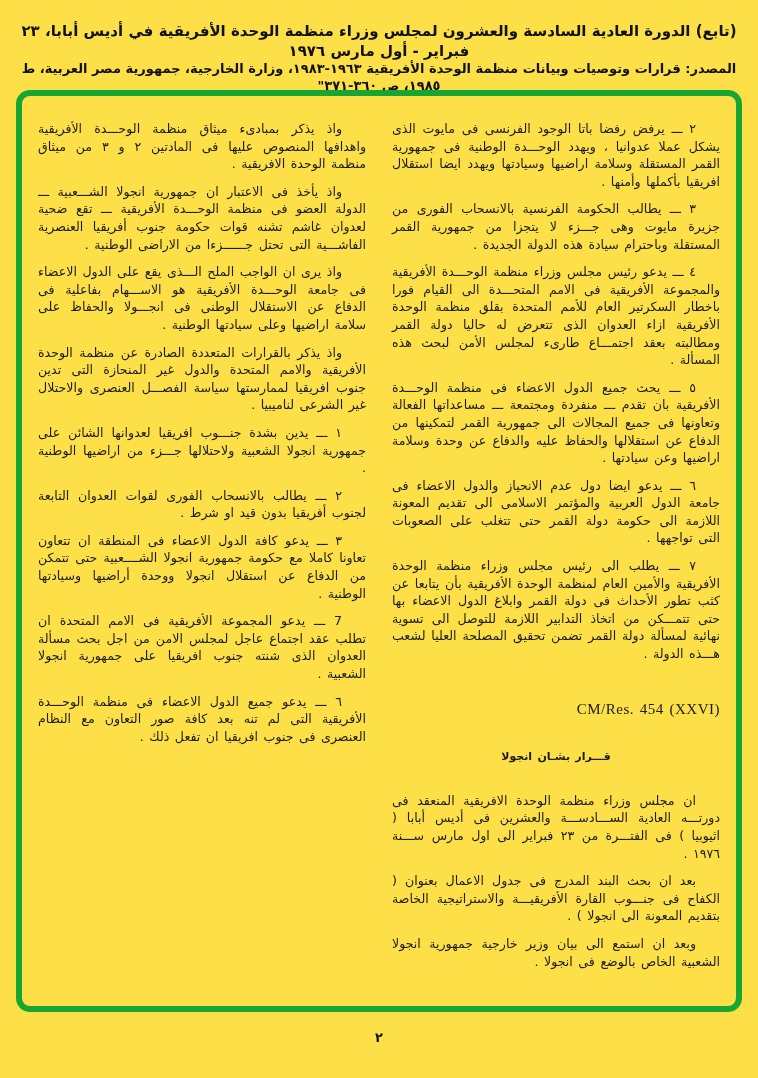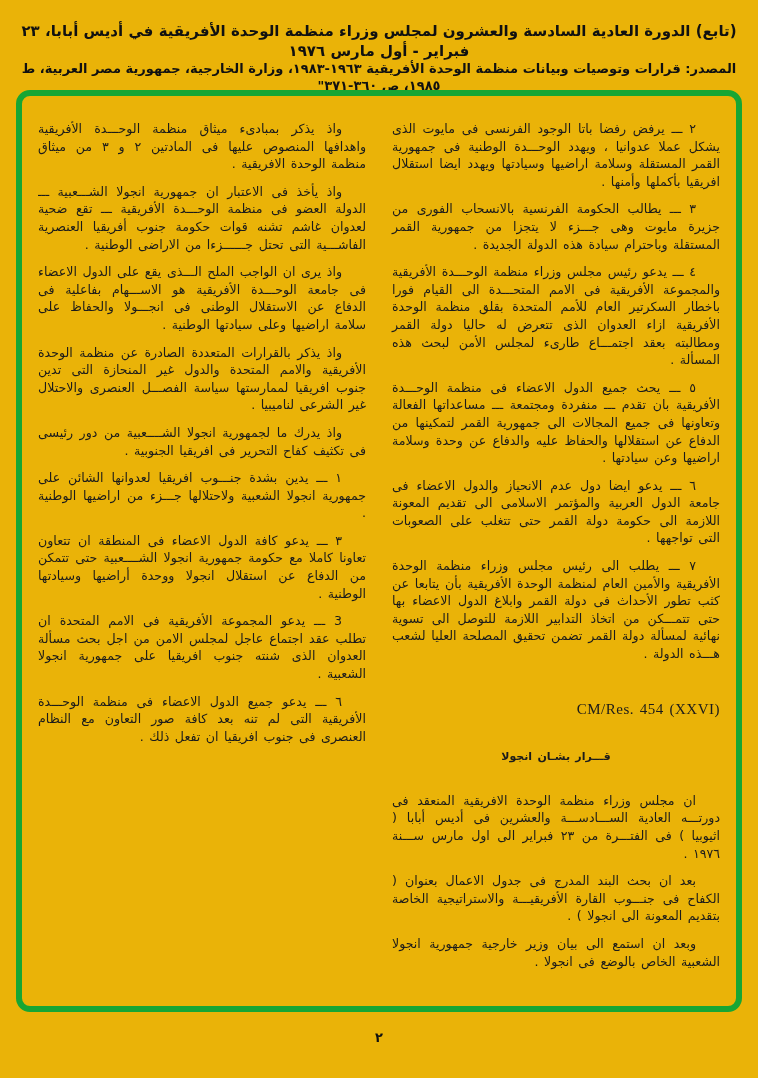--- a/index.html
+++ b/index.html
@@ -1,19 +1,19 @@
 <!DOCTYPE html>
 <html lang="ar"><head>
 <meta charset="utf-8">
 <style>
   html,body{margin:0;padding:0;background:#ffffff;}
   .page{
     position:relative;
     width:758px;height:1078px;
-    background:#eab308;
+    background:#fde047;
     font-family:"DejaVu Sans",sans-serif;
     color:#1b1b1b;
     overflow:hidden;
   }
   .page-header{
     position:absolute;top:22px;left:10px;right:10px;
     direction:rtl;text-align:center;color:#111;
   }
   .header-line1{
     font-size:15px;font-weight:bold;letter-spacing:0px;line-height:1.3;
@@ -78,24 +78,24 @@
           <p class="para heading">قـــرار بشـان انجولا</p>
           <p class="para body">ان مجلس وزراء منظمة الوحدة الافريقية المنعقد فى دورتـــه العادية الســـادســـة والعشرين فى أديس أبابا ( اثيوبيا ) فى الفتـــرة من ٢٣ فبراير الى اول مارس ســـنة ١٩٧٦ .</p>
           <p class="para body">بعد ان بحث البند المدرج فى جدول الاعمال بعنوان ( الكفاح فى جنـــوب القارة الأفريقيـــة والاستراتيجية الخاصة بتقديم المعونة الى انجولا ) .</p>
           <p class="para body">وبعد ان استمع الى بيان وزير خارجية جمهورية انجولا الشعبية الخاص بالوضع فى انجولا .</p>
         </div>
       <div class="col">
           <p class="para body">واذ يذكر بمبادىء ميثاق منظمة الوحـــدة الأفريقية واهدافها المنصوص عليها فى المادتين ٢ و ٣ من ميثاق منظمة الوحدة الافريقية .</p>
           <p class="para body">واذ يأخذ فى الاعتبار ان جمهورية انجولا الشـــعبية ـــ الدولة العضو فى منظمة الوحـــدة الأفريقية ـــ تقع ضحية لعدوان غاشم تشنه قوات حكومة جنوب أفريقيا العنصرية الفاشـــية التى تحتل جــــــزءا من الاراضى الوطنية .</p>
           <p class="para body">واذ يرى ان الواجب الملح الـــذى يقع على الدول الاعضاء فى جامعة الوحـــدة الأفريقية هو الاســـهام بفاعلية فى الدفاع عن الاستقلال الوطنى فى انجـــولا والحفاظ على سلامة اراضيها وعلى سيادتها الوطنية .</p>
           <p class="para body">واذ يذكر بالقرارات المتعددة الصادرة عن منظمة الوحدة الأفريقية والامم المتحدة والدول غير المنحازة التى تدين جنوب افريقيا لممارستها سياسة الفصـــل العنصرى والاحتلال غير الشرعى لناميبيا .</p>
-          <p class="para body">واذ يدرك ما لجمهورية انجولا الشــــعبية من دور رئيسى فى تكثيف كفاح التحرير فى افريقيا الجنوبية .</p>
           <p class="para numbered">١ ـــ يدين بشدة جنـــوب افريقيا لعدوانها الشائن على جمهورية انجولا الشعبية ولاحتلالها جـــزء من اراضيها الوطنية .</p>
+          <p class="para numbered">٢ ـــ يطالب بالانسحاب الفورى لقوات العدوان التابعة لجنوب أفريقيا بدون قيد او شرط .</p>
           <p class="para numbered">٣ ـــ يدعو كافة الدول الاعضاء فى المنطقة ان تتعاون تعاونا كاملا مع حكومة جمهورية انجولا الشــــعبية حتى تتمكن من الدفاع عن استقلال انجولا ووحدة أراضيها وسيادتها الوطنية .</p>
-          <p class="para numbered">3 ـــ يدعو المجموعة الأفريقية فى الامم المتحدة ان تطلب عقد اجتماع عاجل لمجلس الامن من اجل بحث مسألة العدوان الذى شنته جنوب افريقيا على جمهورية انجولا الشعبية .</p>
+          <p class="para numbered">7 ـــ يدعو المجموعة الأفريقية فى الامم المتحدة ان تطلب عقد اجتماع عاجل لمجلس الامن من اجل بحث مسألة العدوان الذى شنته جنوب افريقيا على جمهورية انجولا الشعبية .</p>
           <p class="para numbered">٦ ـــ يدعو جميع الدول الاعضاء فى منظمة الوحـــدة الأفريقية التى لم تنه بعد كافة صور التعاون مع النظام العنصرى فى جنوب افريقيا ان تفعل ذلك .</p>
         </div>
     </div>
   </div>
 
   <div class="page-number">٢</div>
 
 </div>
 
 </body></html>

